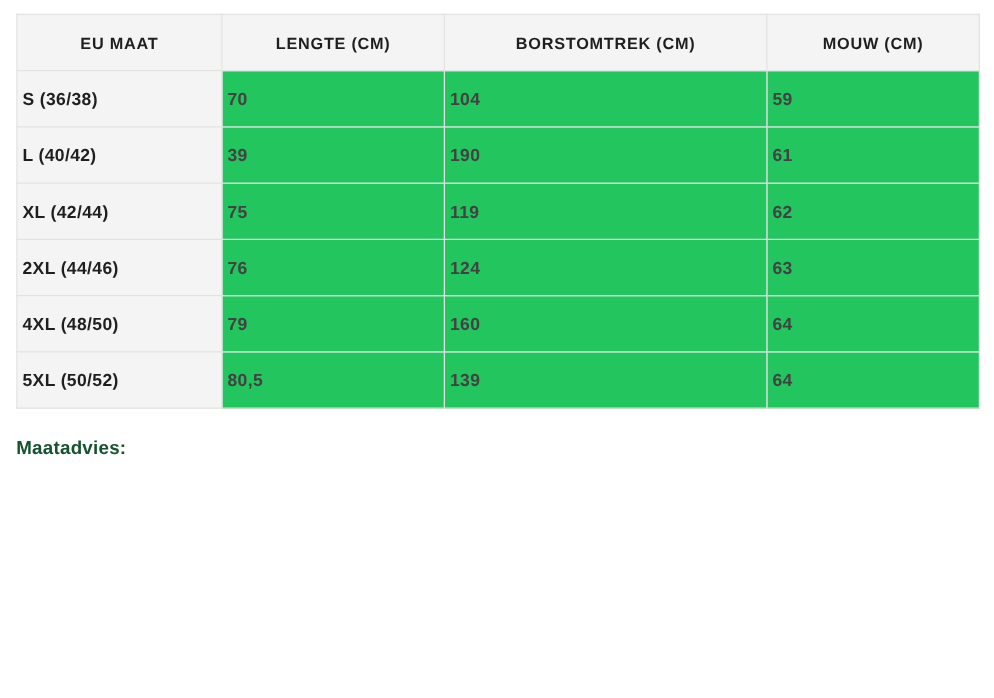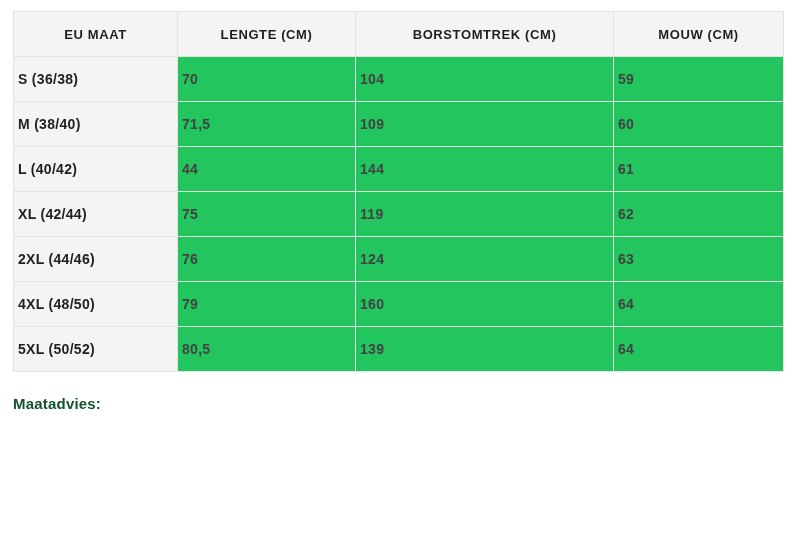--- a/index.html
+++ b/index.html
@@ -98,29 +98,23 @@
       </tr>
     </thead>
     <tbody>
       <tr>
         <td class="size-col">S (36/38)</td>
         <td class="val-col">70</td>
         <td class="val-col">104</td>
         <td class="val-col">59</td>
       </tr>
       <tr>
-        <td class="size-col">M (38/40)</td>
-        <td class="val-col">71,5</td>
-        <td class="val-col">109</td>
-        <td class="val-col">60</td>
-      </tr>
-      <tr>
         <td class="size-col">L (40/42)</td>
-        <td class="val-col">44</td>
-        <td class="val-col">144</td>
+        <td class="val-col">39</td>
+        <td class="val-col">190</td>
         <td class="val-col">61</td>
       </tr>
       <tr>
         <td class="size-col">XL (42/44)</td>
         <td class="val-col">75</td>
         <td class="val-col">119</td>
         <td class="val-col">62</td>
       </tr>
       <tr>
         <td class="size-col">2XL (44/46)</td>

